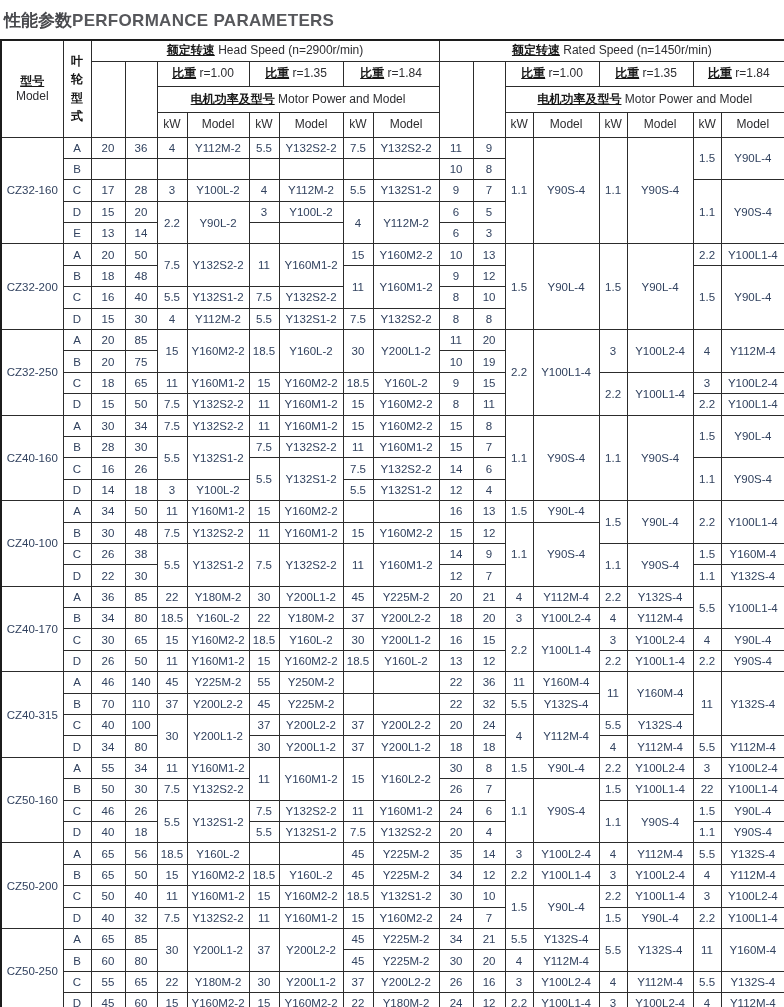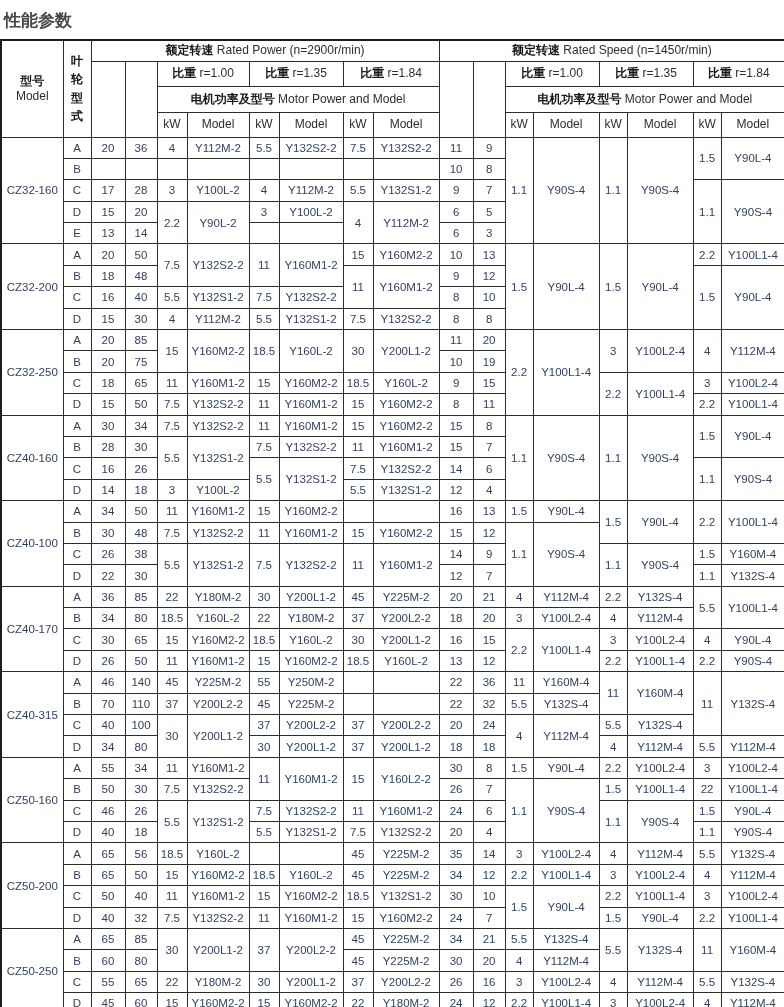--- a/index.html
+++ b/index.html
@@ -7,40 +7,41 @@
   body { width:784px; font-family:"Liberation Sans","DejaVu Sans",sans-serif; }
   .page { width:784px; height:1007px; background:#fff; overflow:hidden; }
   .title-bar { display:flex; align-items:baseline; gap:0; padding:9px 0 7px 4px;text-align:center; }
   .title-zh { font-size:17px; font-weight:bold; color:#47484c; }
   .title-en { font-size:17px; font-weight:bold; color:#56575b; letter-spacing:.3px; }
 
   table.perf { border-collapse:collapse; table-layout:fixed; width:784px; border:2px solid #1c1c1c; }
   th, td { border:1px solid #2c2c2c; padding:0; text-align:center; vertical-align:middle; overflow:hidden; }
 
   thead th { font-weight:normal; color:#2d2d30; font-size:12px; line-height:1.25; }
-  thead .zh { font-weight:bold; color:#161616; }
+  thead .zh { font-weight:bold; color:#161616;text-decoration:underline; }
   thead tr.h1 { height:21px; }
   thead tr.h2 { height:22px; }
   thead tr.h3 { height:22px; }
   thead tr.h4 { height:21px; }
   .stack { line-height:15px; font-size:11px;padding-left:40px; }
   .stack .zh { font-size:12px; }
   .unit { font-size:9px; }
   .vert { display:inline-block; width:1.05em; word-break:break-all; line-height:1.55; font-weight:bold; font-size:12px; color:#161616; }
 
   tbody tr { height:21.4px; }
   tbody td { font-size:11.5px; color:#31425f; }
   td.model-col { font-size:11.5px; color:#31425f;margin-top:9px; }
 </style>
 </head>
 <body>
 <div class="page">
 
   <div class="title-bar">
     <span class="title-zh">性能参数</span>
+    <span class="title-en">PERFORMANCE PARAMETERS</span>
   </div>
 
   <table class="perf">
     <colgroup>
       <col style="width:62px">
         <col style="width:28px">
       <col style="width:34px">
         <col style="width:32px">
       <col style="width:30px">
         <col style="width:62px">
@@ -61,21 +62,21 @@
       <tr class="h1">
         <th rowspan="4">
           <div class="zh">型号</div>
           <div>Model</div>
         </th>
         <th rowspan="4">
           <span class="vert">叶轮型式</span>
         </th>
         <th colspan="8">
           <span class="zh">额定转速</span>
-          <span>Rated Power  (n=2900r/min)</span>
+          <span>Head Speed  (n=2900r/min)</span>
         </th>
         <th colspan="8">
           <span class="zh">额定转速</span>
           <span>Rated Speed  (n=1450r/min)</span>
         </th>
       </tr>
       <tr class="h2">
         <th rowspan="3" class="stack">
           <div class="zh">流量</div>
           <div>Flow</div>

